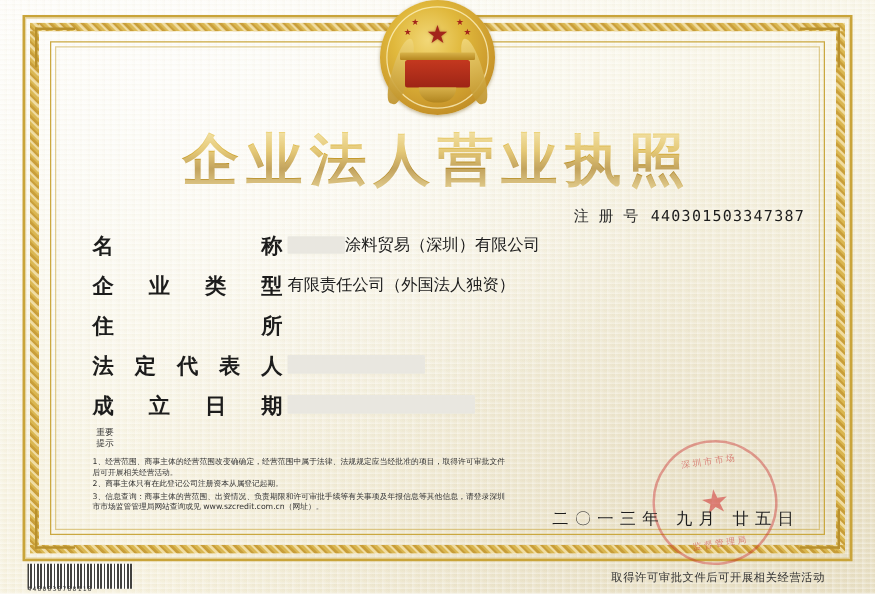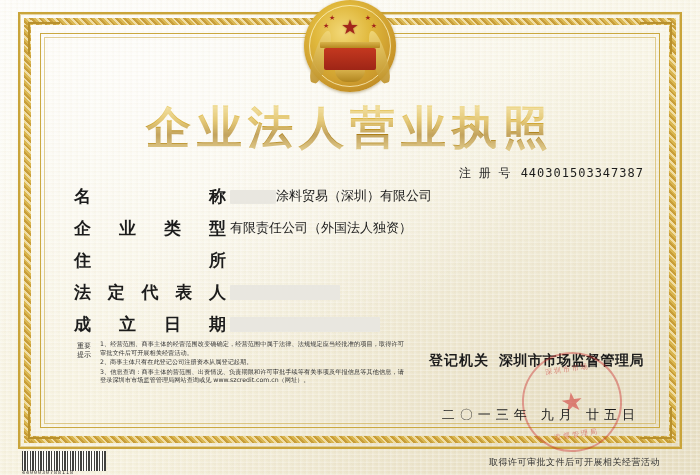--- a/index.html
+++ b/index.html
@@ -231,20 +231,21 @@
   }
 
   
   .notes {
     position: absolute;
     left: 74px;
     top: 340px;
     width: 330px;
     display: flex;
     gap: 6px;
+    flex-direction: column;
   }
   .notes-title {
     width: 20px;
     font-size: 7px;
     line-height: 9px;
     color: #333;
     text-align: center;
     letter-spacing: 0;
     padding-top: 2px;
   }
@@ -446,24 +447,20 @@
 
   <div class="notes">
     <div class="notes-title">重要提示</div>
     <div class="notes-body">
       <p>1、经营范围、商事主体的经营范围改变确确定，经营范围中属于法律、法规规定应当经批准的项目，取得许可审批文件后可开展相关经营活动。</p>
       <p>2、商事主体只有在此登记公司注册资本从属登记起期。</p>
       <p>3、信息查询：商事主体的营范围、出资情况、负责期限和许可审批手续等有关事项及年报信息等其他信息，请登录深圳市市场监管管理局网站查询或见 www.szcredit.com.cn（网址）。</p>
     </div>
   </div>
 
-  <div class="authority">
-    <div class="authority-label">登记机关</div>
-    <div class="authority-value">深圳市市场监督管理局</div>
-  </div>
 
   <div class="seal">
     <div class="seal-text-top">深圳市市场</div>
     <div class="seal-star">★</div>
     <div class="seal-text-bottom">监督管理局</div>
   </div>
 
   <div class="date-line">二〇一三年 九月 廿五日</div>
 
   <div class="barcode"></div>

